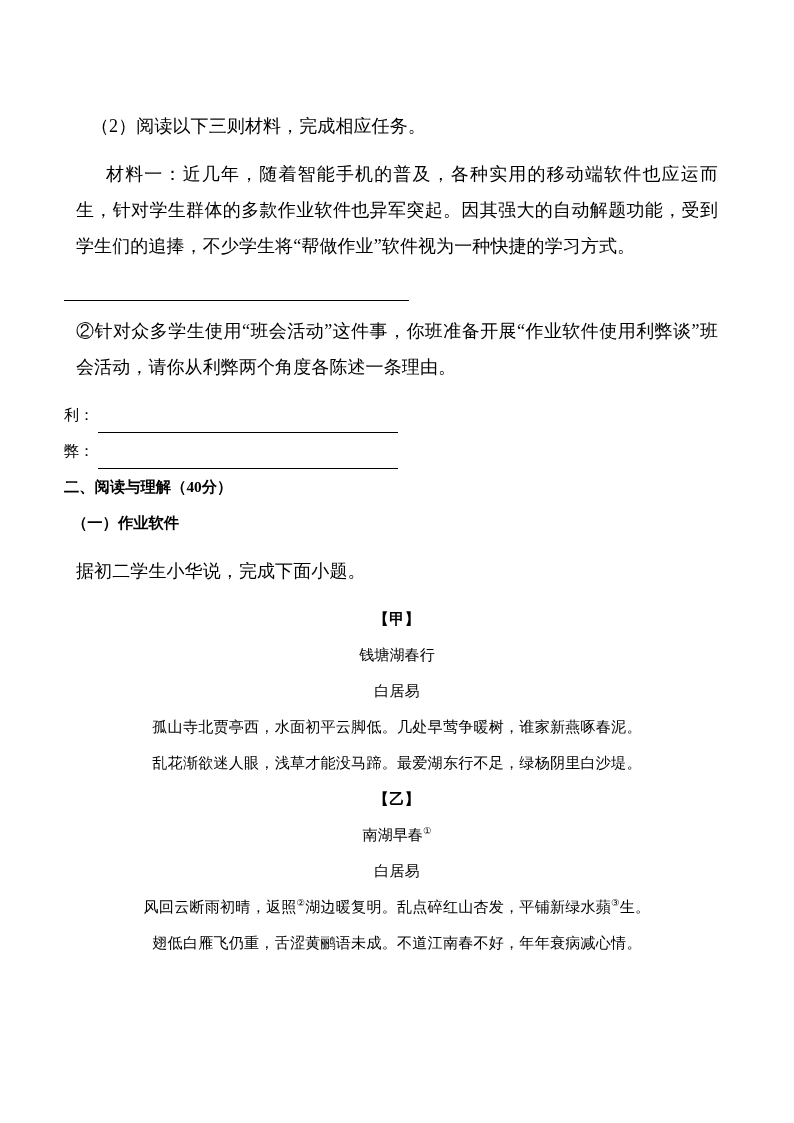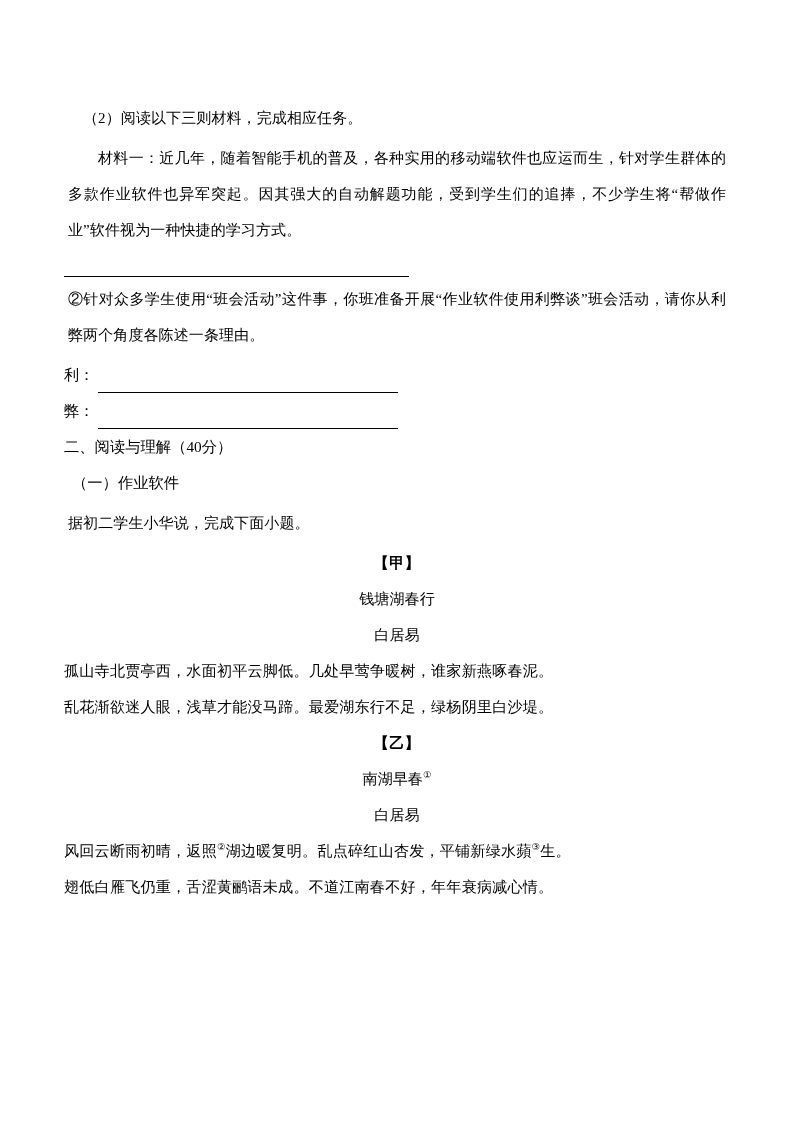--- a/index.html
+++ b/index.html
@@ -22,52 +22,52 @@
   }
   .content {
     position: absolute;
     left: 64px;
     top: 96px;
     width: 666px;
   }
 
   
   .para {
-    font-size: 15px;
+    font-size: 18px;
     line-height: 36px;
     text-align: justify;
     text-justify: inter-ideograph;
     letter-spacing: 0.1px;
-    margin: 4px;
+    margin: 12px;
     white-space: normal;
   }
   .indent-1 { text-indent: 15px; }
   .indent-2 { text-indent: 30px; }
   .indent-0 { text-indent: 0; }
 
   .heading {
     font-size: 15.3px;
     line-height: 36px;
-    font-weight: normal;
+    font-weight: bold;
     margin: 0;
   }
   .heading.sub { text-indent: 8px; }
 
   .centered {
     text-align: center;
     font-size: 15.1px;
     line-height: 36px;
     margin: 0;
   }
   .centered.bracket {
     font-weight: bold;
     letter-spacing: 0.5px;
   }
   .poem-line {
-    text-align: left;
+    text-align: center;
     font-size: 15.1px;
     line-height: 36px;
     margin: 0;
     letter-spacing: 0.2px;
   }
 
   sup {
     font-size: 9.5px;
     vertical-align: super;
     line-height: 0;

